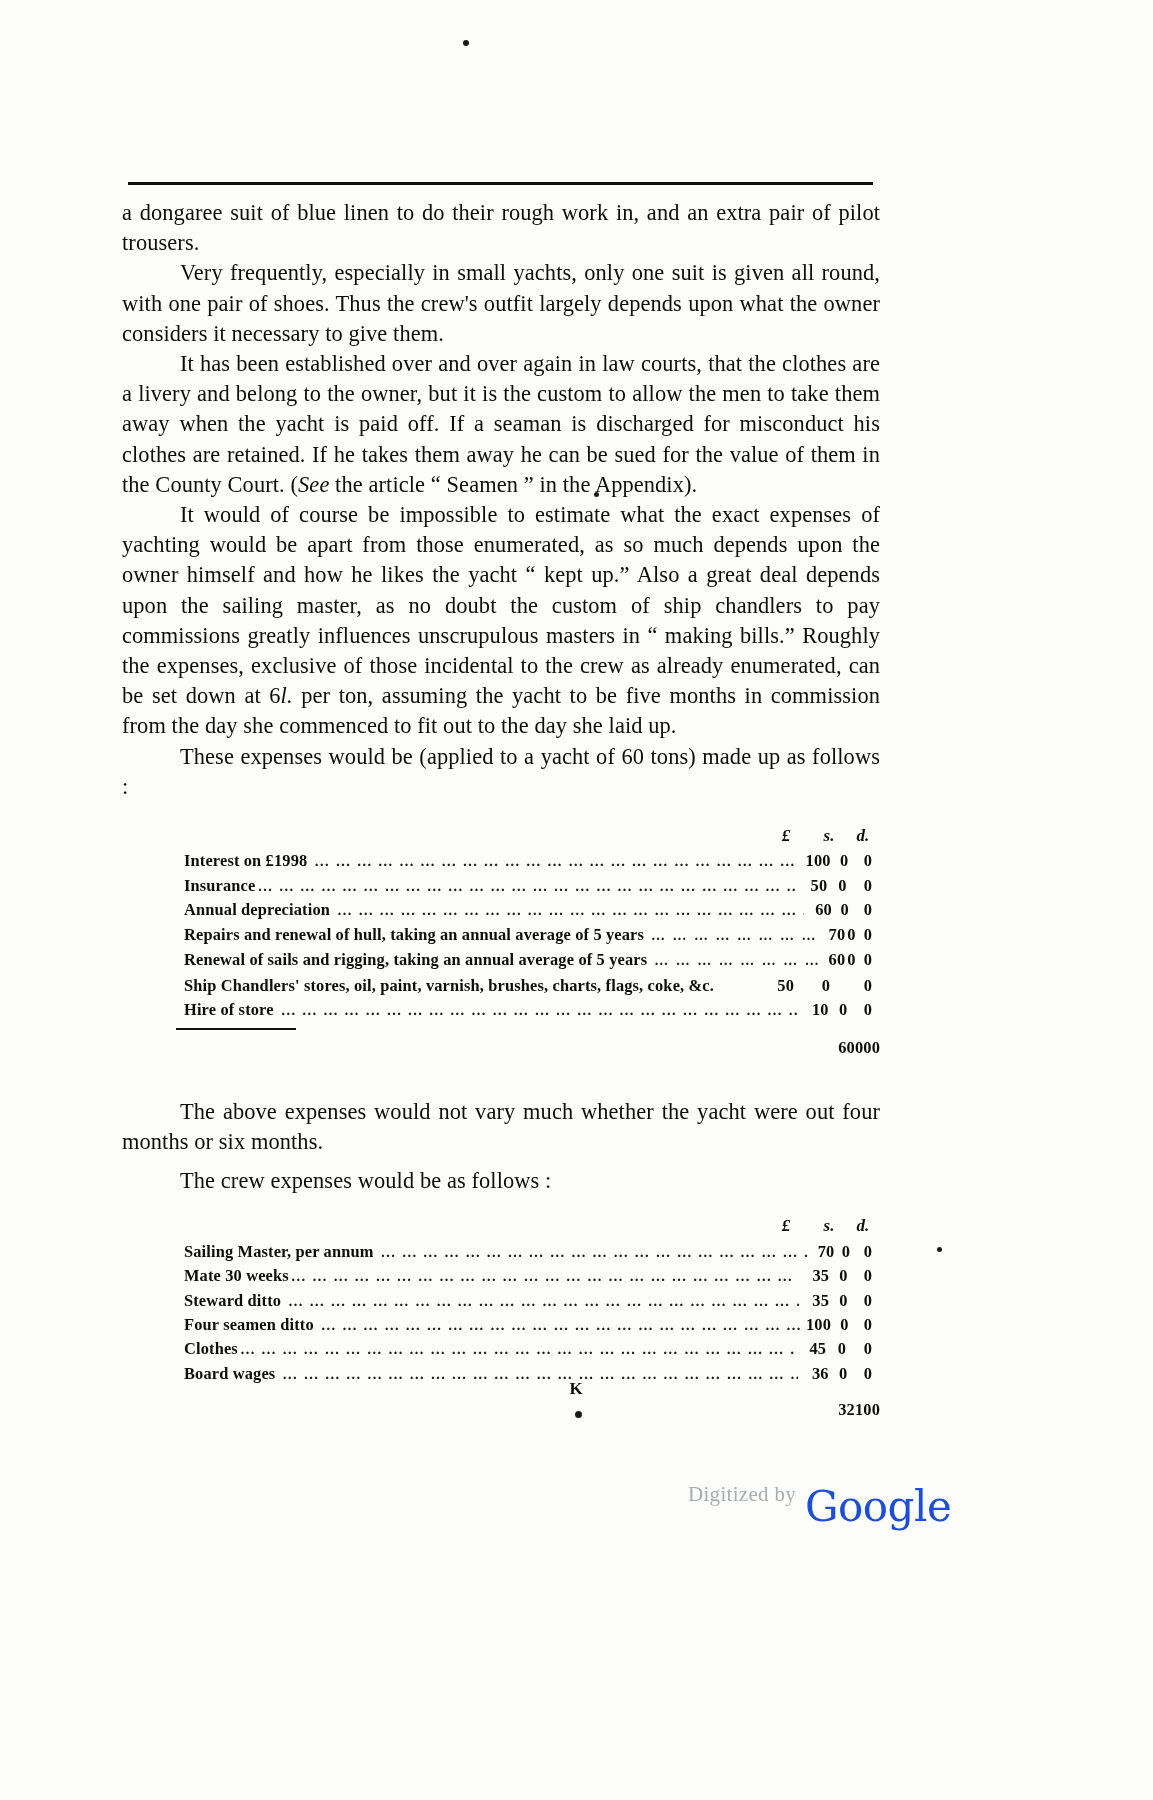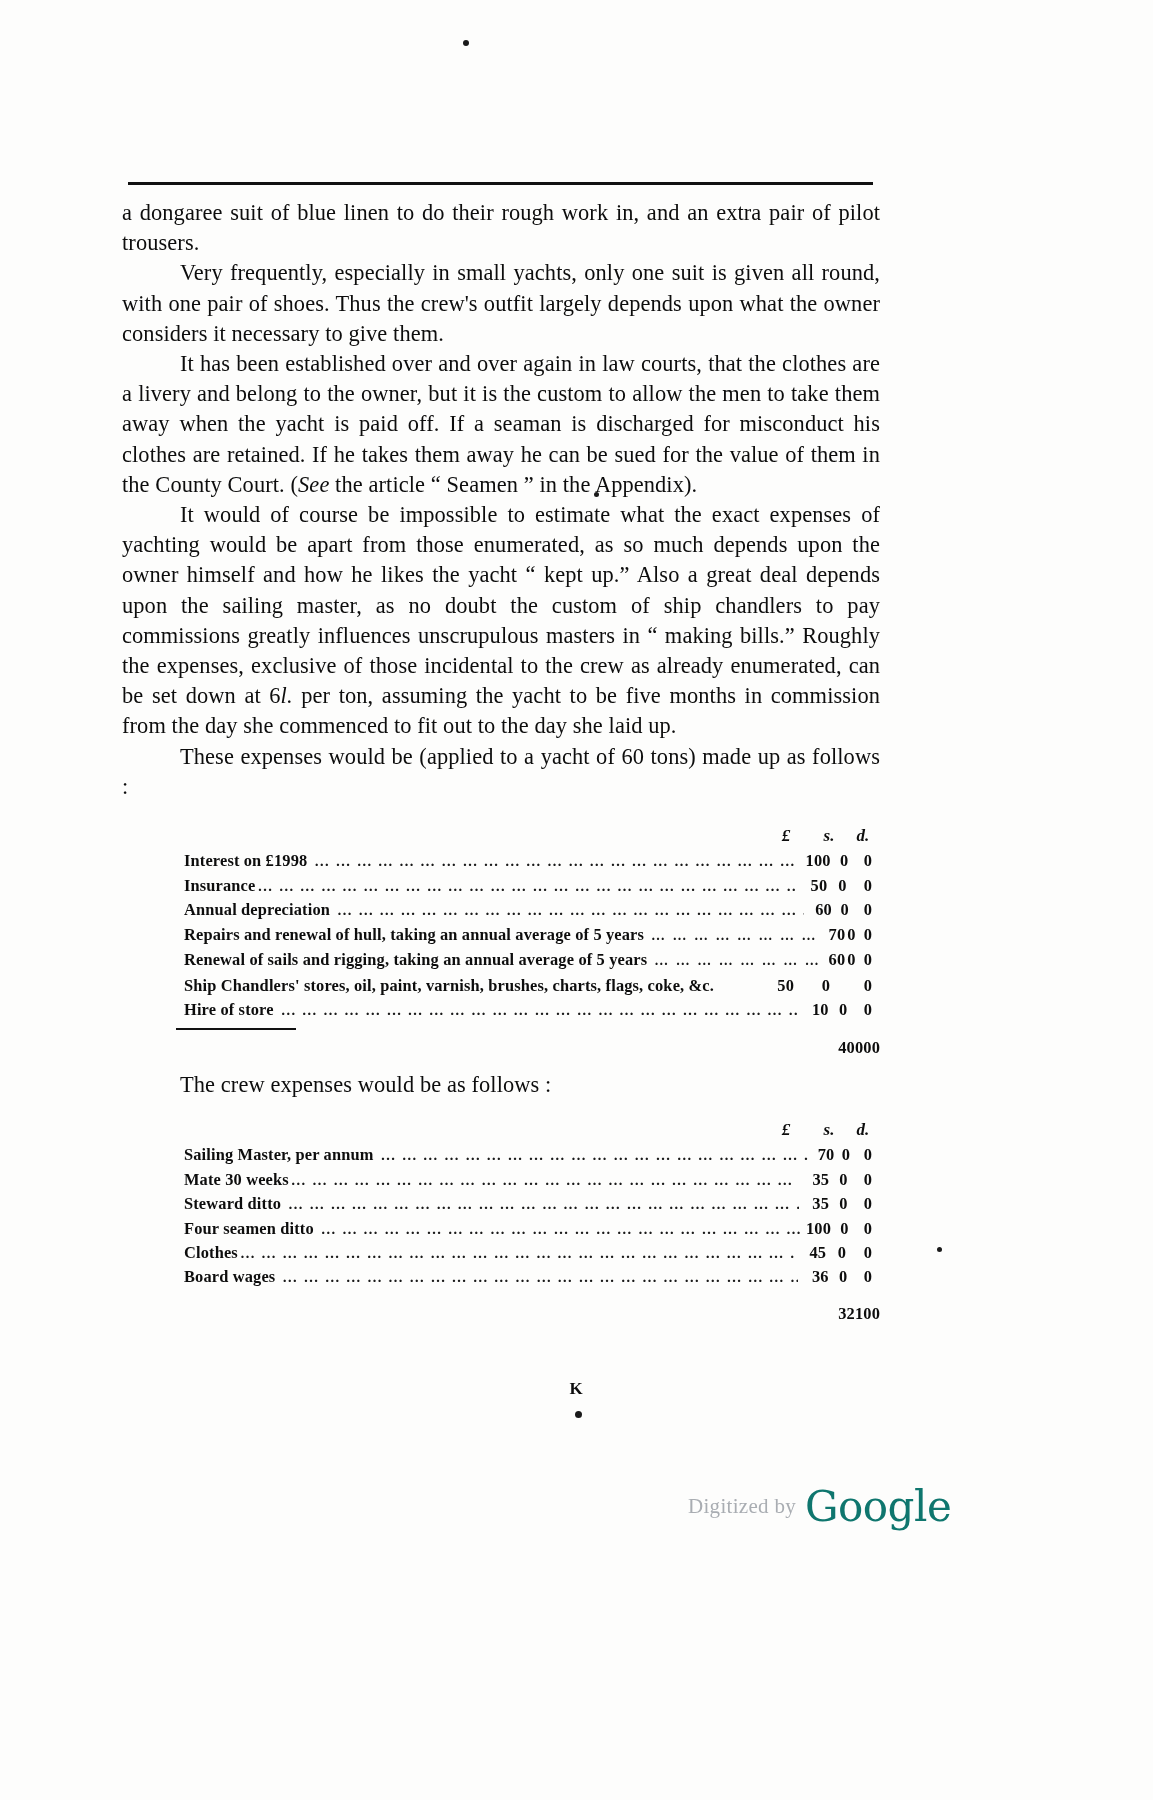--- a/index.html
+++ b/index.html
@@ -163,36 +163,36 @@
     font-weight: bold;
     letter-spacing: 1px;
   }
 
   
   .watermark {
     position: absolute;
     left: 688px;
     top: 1482px;
     display: flex;
-    align-items: center;
+    align-items: flex-start;
     color: #b9bcc0;
     user-select: none;
   }
   .wm-digitized {
     font-family: "Liberation Serif", serif;
     font-size: 21px;
     letter-spacing: 0.3px;
     margin-right: 9px;
     color: #a9adb2;
   }
   .wm-google {
     font-family: "DejaVu Serif", serif;
     font-size: 42px;
     letter-spacing: -0.5px;
-    color: #0f766e;
+    color: #1d4ed8;
   }
 </style>
 </head>
 <body>
 
 <div class="page">
 
   <div class="speck speck-top"></div>
   <div class="speck speck-mid"></div>
   <div class="speck speck-right"></div>
@@ -272,26 +272,27 @@
         <span class="leader"></span>
         <span class="v l">10</span>
         <span class="v s">0</span>
         <span class="v d">0</span>
       </div>
 
       <div class="sumline" style="right:8px;width:120px;margin-top:6px;position:relative;"></div>
 
       <div class="total-row" style="margin-top:6px">
         <span class="spacer"></span>
-        <span class="v l">400</span>
+        <span class="v l">600</span>
         <span class="v s">0</span>
         <span class="v d">0</span>
       </div>
     </div>
 
+    <p class="para indent" style="margin-top:36px">The above expenses would not vary much whether the yacht were out four months or six months.</p>
 
     <p class="para indent" style="margin-top:9px;margin-bottom:18px">The crew expenses would be as follows :</p>
 
     <div class="table-block" style="margin-left:62px;width:696px">
       <div class="tbl-head">
         <div class="h col-l">£</div>
         <div class="h col-s">s.</div>
         <div class="h col-d">d.</div>
       </div>
 

